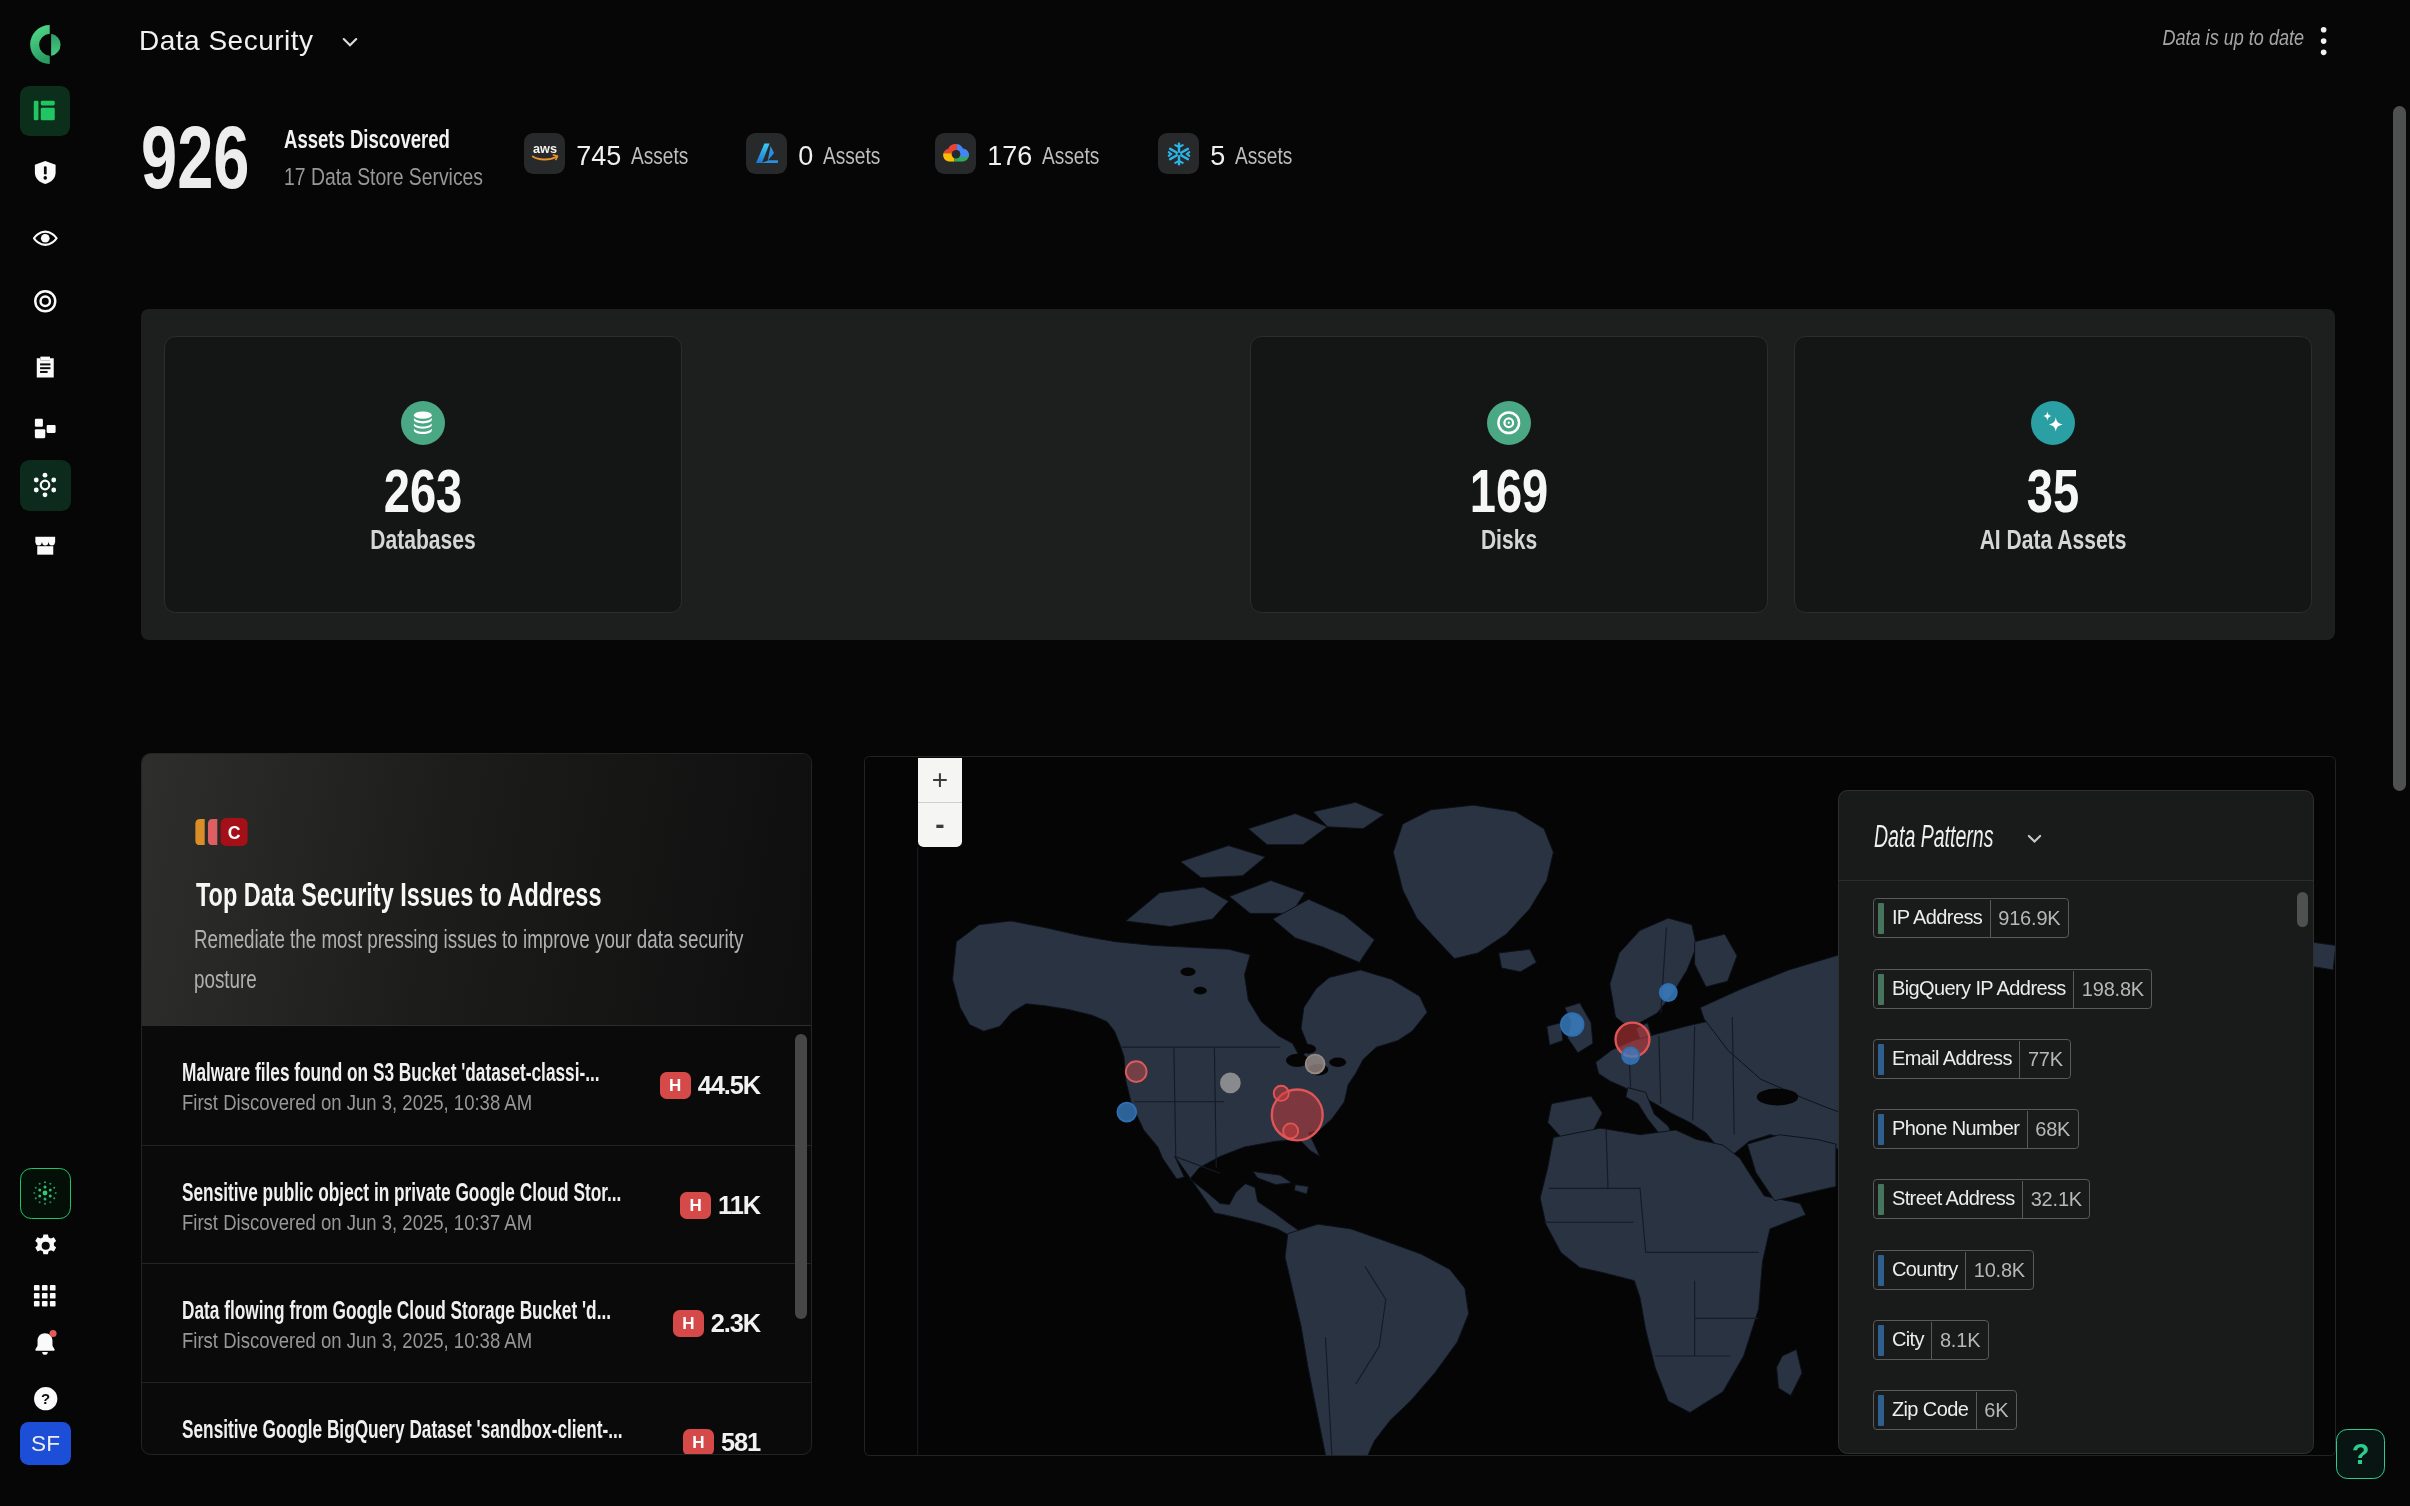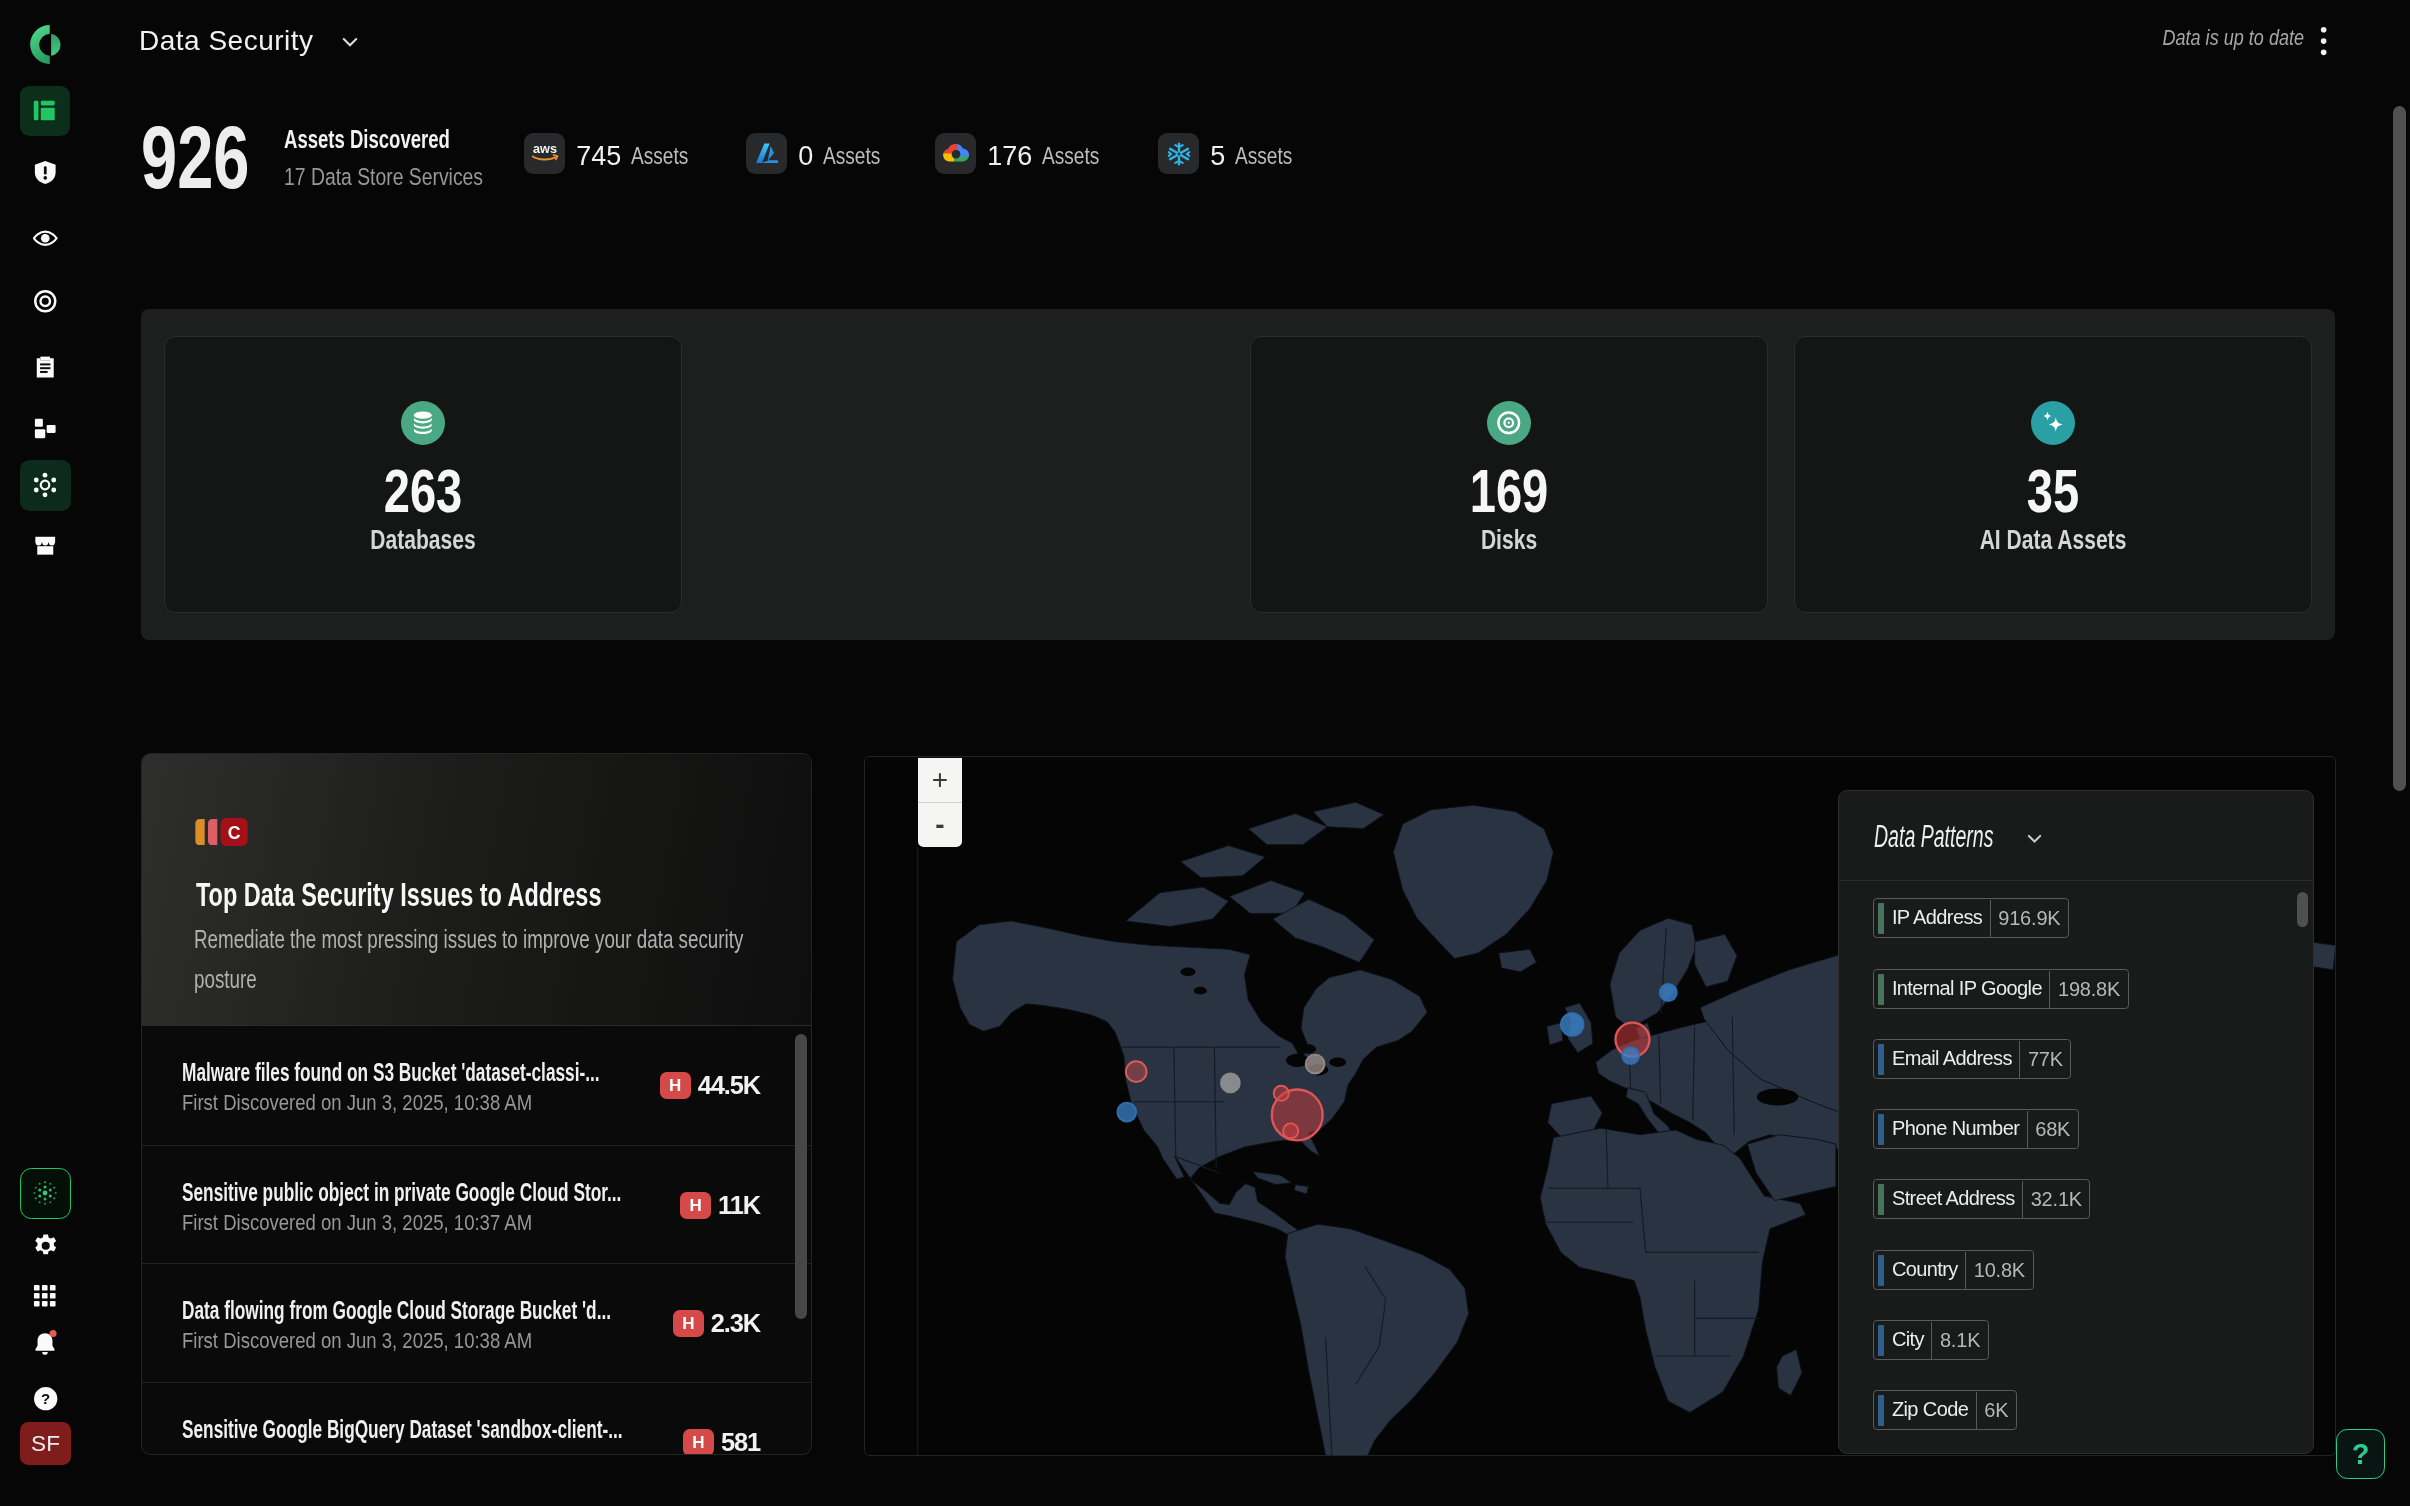--- a/index.html
+++ b/index.html
@@ -214,21 +214,21 @@
   <path fill="#fafafa" d="M15,3.5 c4.6,0 8,3.4 8,8 v5.5 l2.2,3.5 a1,1 0 0 1 -.85,1.6 H5.65 a1,1 0 0 1 -.85-1.6 L7,17 v-5.5 c0-4.6 3.4-8 8-8 Z"></path>
   <path fill="#fafafa" d="M12,23.5 a3,3 0 0 0 6,0 Z"></path>
   <circle cx="23.6" cy="3.8" r="3.8" fill="#e25c55"></circle>
 </svg>
 
 <svg class="sideicon" style="top:1386px;width:25.4px;height:25.4px" viewBox="0 0 27 27">
   <circle cx="13.5" cy="13.5" r="12.4" fill="#fafafa"></circle>
   <text x="13.5" y="19" font-size="16" font-weight="700" fill="#0a0a0a" text-anchor="middle" font-family="Liberation Sans, sans-serif">?</text>
 </svg>
 
-<div class="abs" style="left:20px;top:1422px;width:51px;height:43px;background:#7f1d1d;border-radius:8.5px;display:flex;align-items:center;justify-content:center;font-size:22.6px;color:#ededed;">SF</div>
+<div class="abs" style="left:20px;top:1422px;width:51px;height:43px;background:#1d4ed8;border-radius:8.5px;display:flex;align-items:center;justify-content:center;font-size:22.6px;color:#ededed;">SF</div>
 <div class="h-title">Data Security</div>
 <svg class="abs" style="left:342px;top:37px" width="16" height="11.3" viewBox="0 0 18 12">
   <path d="M2,2 L9,9 L16,2" fill="none" stroke="#dcdcdc" stroke-width="2.4" stroke-linecap="round"></path>
 </svg>
 <div class="h-status">Data is up to date</div>
 <svg class="abs" style="left:2318px;top:24.5px" width="11.3" height="34" viewBox="0 0 12 36">
   <circle cx="6" cy="5" r="3" fill="#f0f0f0"></circle>
     <circle cx="6" cy="17" r="3" fill="#f0f0f0"></circle>
     <circle cx="6" cy="29" r="3" fill="#f0f0f0"></circle>
 </svg>
@@ -481,21 +481,21 @@
     <path d="M2,2 L8,8 L14,2" fill="none" stroke="#c9c9c9" stroke-width="2.2" stroke-linecap="round"></path>
   </svg>
   <div class="dpdiv"></div>
   <div class="chip" style="top:107px">
         <div class="cbar" style="background:#47745c"></div>
         <div class="clab">IP Address</div>
         <div class="ccnt">916.9K</div>
       </div>
   <div class="chip" style="top:178px">
         <div class="cbar" style="background:#47745c"></div>
-        <div class="clab">Internal IP Google</div>
+        <div class="clab">BigQuery IP Address</div>
         <div class="ccnt">198.8K</div>
       </div>
   <div class="chip" style="top:248px">
         <div class="cbar" style="background:#2f5f8c"></div>
         <div class="clab">Email Address</div>
         <div class="ccnt">77K</div>
       </div>
   <div class="chip" style="top:318px">
         <div class="cbar" style="background:#2f5f8c"></div>
         <div class="clab">Phone Number</div>

